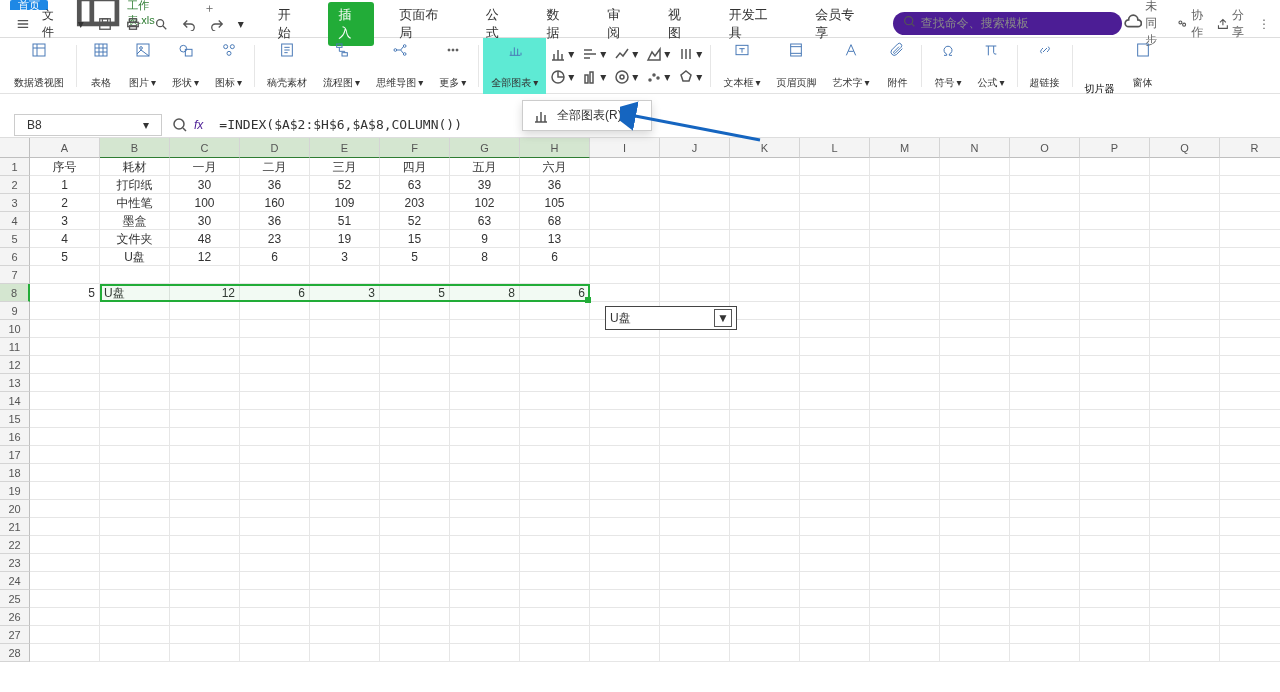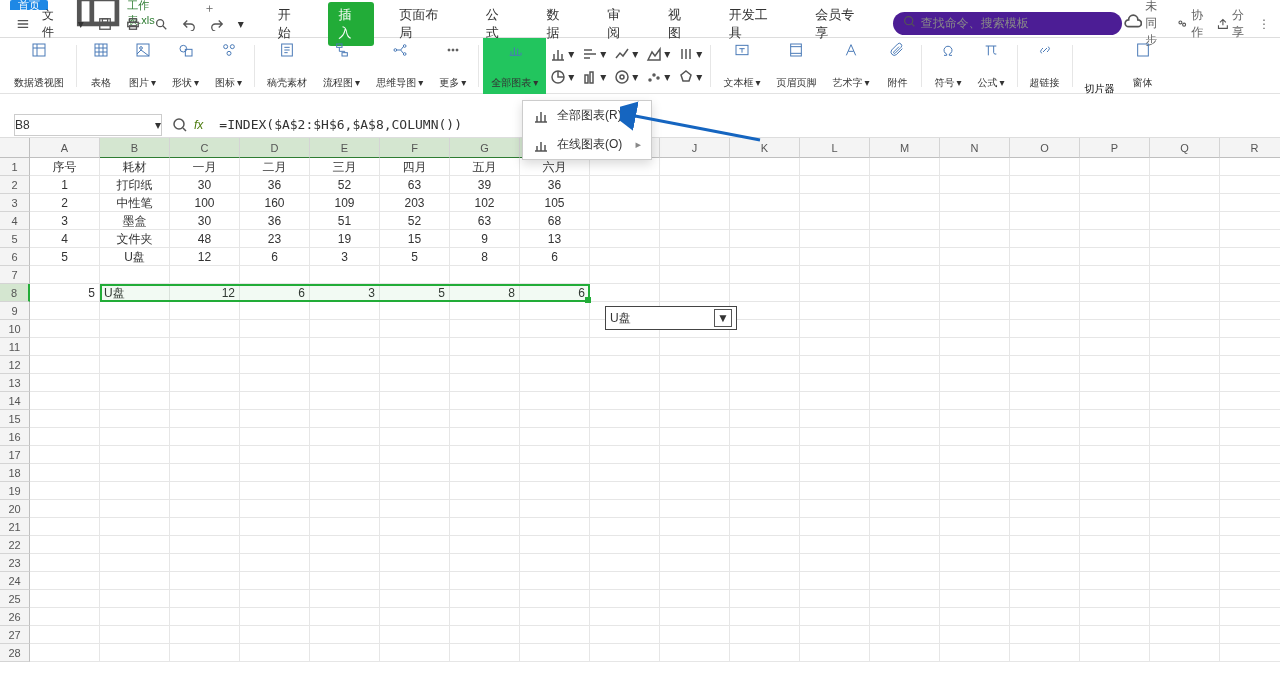--- a/index.html
+++ b/index.html
@@ -26,40 +26,40 @@
 
   
   .ribbon { height: 56px; background: #fff; border-bottom: 1px solid #e2e2e2; display: flex; align-items: center; padding: 0 6px; gap: 0; }
   .r-group { display: flex; flex-direction: column; align-items: center; justify-content: center; padding: 4px 8px; height: 56px; cursor: pointer; }
   .r-group.big svg { width: 24px; height: 24px; }
   .r-group .lbl { font-size: 10px; margin-top: 18px; display: flex; align-items: center; gap: 2px; }
   .r-sep { width: 1px; height: 42px; background: #e6e6e6; margin: 0 4px; }
   .r-smallcol { display: flex; flex-direction: column; gap: 3px; }
   .r-smallbtn { display: flex; align-items: center; gap: 2px; padding: 2px 4px; cursor: pointer; }
   .r-smallbtn svg { width: 16px; height: 16px; }
-  .r-group.active { background: #22c55e; }
+  .r-group.active { background: #5eead4; }
 
   
   .chart-menu {
     position: absolute; left: 522px; top: 100px; width: 130px; background: #fff;
     border: 1px solid #ccc; box-shadow: 0 4px 10px rgba(0,0,0,.15); z-index: 10; text-align: right;
   }
   .chart-menu .mi { display: flex; align-items: center; gap: 8px; padding: 6px 10px; cursor: pointer; }
   .chart-menu .mi svg { width: 16px; height: 16px; }
   .chart-menu .mi .kb { margin-left: auto; color: #888; font-size: 11px; }
 
   
   .arrow-anno { position: absolute; left: 620px; top: 100px; z-index: 20; }
 
   
   .formula-bar { height: 26px; border-bottom: 1px solid #ddd; display: flex; align-items: center; padding: 0; margin-top: 18px; }
-  .name-box { width: 148px; height: 22px; margin-left: 14px; border: 1px solid #ccc; display: flex; align-items: center; padding: 0 0; justify-content: space-between; }
+  .name-box { width: 148px; height: 22px; margin-left: 14px; border: 1px solid #ccc; display: flex; align-items: center; padding: 0 12px; justify-content: space-between; }
   .fx-icons { display: flex; align-items: center; gap: 6px; padding: 0 10px; }
   .fx-icons svg { width: 16px; height: 16px; }
-  .fx-label { font-style: italic; color: #4d7c0f; }
+  .fx-label { font-style: italic; color: #4c1d95; }
   .formula-input { flex: 1; padding: 2px 6px; font-family: Consolas, monospace; font-size: 13px; }
 
   
   .sheet-wrap { position: relative; height: 548px; overflow: hidden; }
   .sheet { display: grid; grid-template-columns: 30px repeat(18, 70px); }
   .col-h { background: #f4f4f4; border-right: 1px solid #d4d4d4; border-bottom: 1px solid #bfbfbf; text-align: center; font-size: 11px; color: #555; height: 20px; line-height: 20px; }
   .col-h.sel { background: #d4e6d0; border-bottom-color: #2e7d32; }
   .row-h { background: #f4f4f4; border-right: 1px solid #bfbfbf; border-bottom: 1px solid #d4d4d4; text-align: center; font-size: 11px; color: #555; height: 18px; line-height: 18px; }
   .row-h.sel { background: #d4e6d0; border-right: 2px solid #22ac38; }
   .cell { border-right: 1px solid #e6e6e6; border-bottom: 1px solid #e6e6e6; height: 18px; line-height: 18px; font-size: 12px; text-align: center; padding: 0 4px; overflow: hidden; white-space: nowrap; }
@@ -385,27 +385,20 @@
       </div>
     </div>
 </div>
 
 <div class="chart-menu">
   <div class="mi">
     <svg class="ico" viewBox="0 0 16 16">
         <path d="M2 14h12M4 14V8M8 14V4M12 14v-7"></path>
       </svg>
     <span>全部图表(R)</span>
-  </div>
-  <div class="mi">
-    <svg class="ico" viewBox="0 0 16 16">
-        <path d="M2 14h12M4 14V9M8 14V5M12 14v-6"></path>
-      </svg>
-    <span>在线图表(O)</span>
-    <span class="kb">▸</span>
   </div>
 </div>
 
 <svg class="arrow-anno" width="160" height="50">
   <defs>
       <marker id="ah" markerWidth="10" markerHeight="10" refX="2" refY="5" orient="auto">
         <path d="M0 0L10 5L0 10z" fill="#1565c0"></path>
       </marker>
     </defs>
   <path d="M140 40 L10 15" stroke="#1565c0" stroke-width="3" fill="none" marker-end="url(#ah)"></path>

